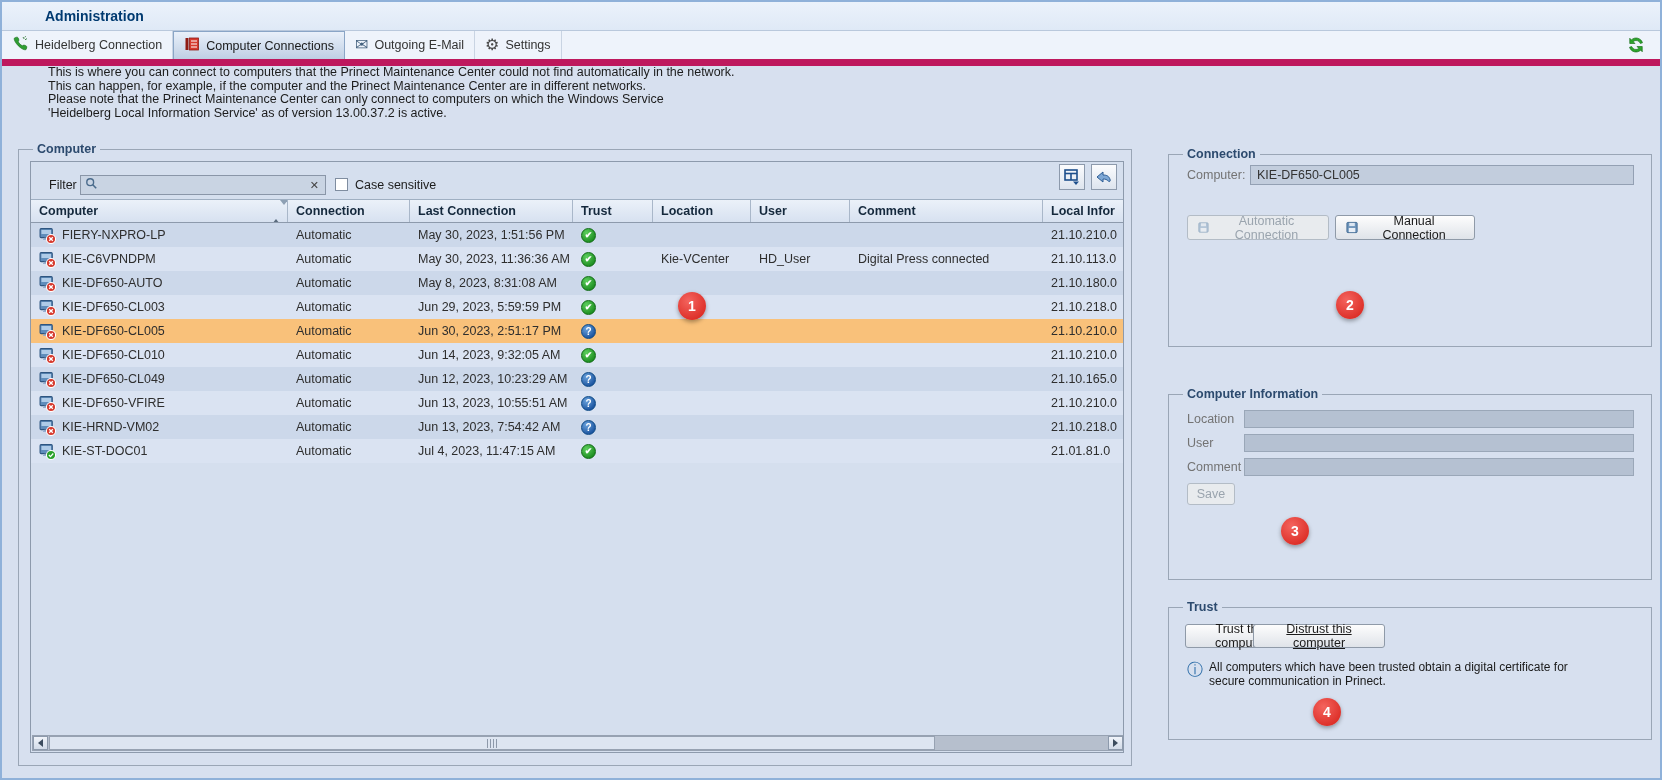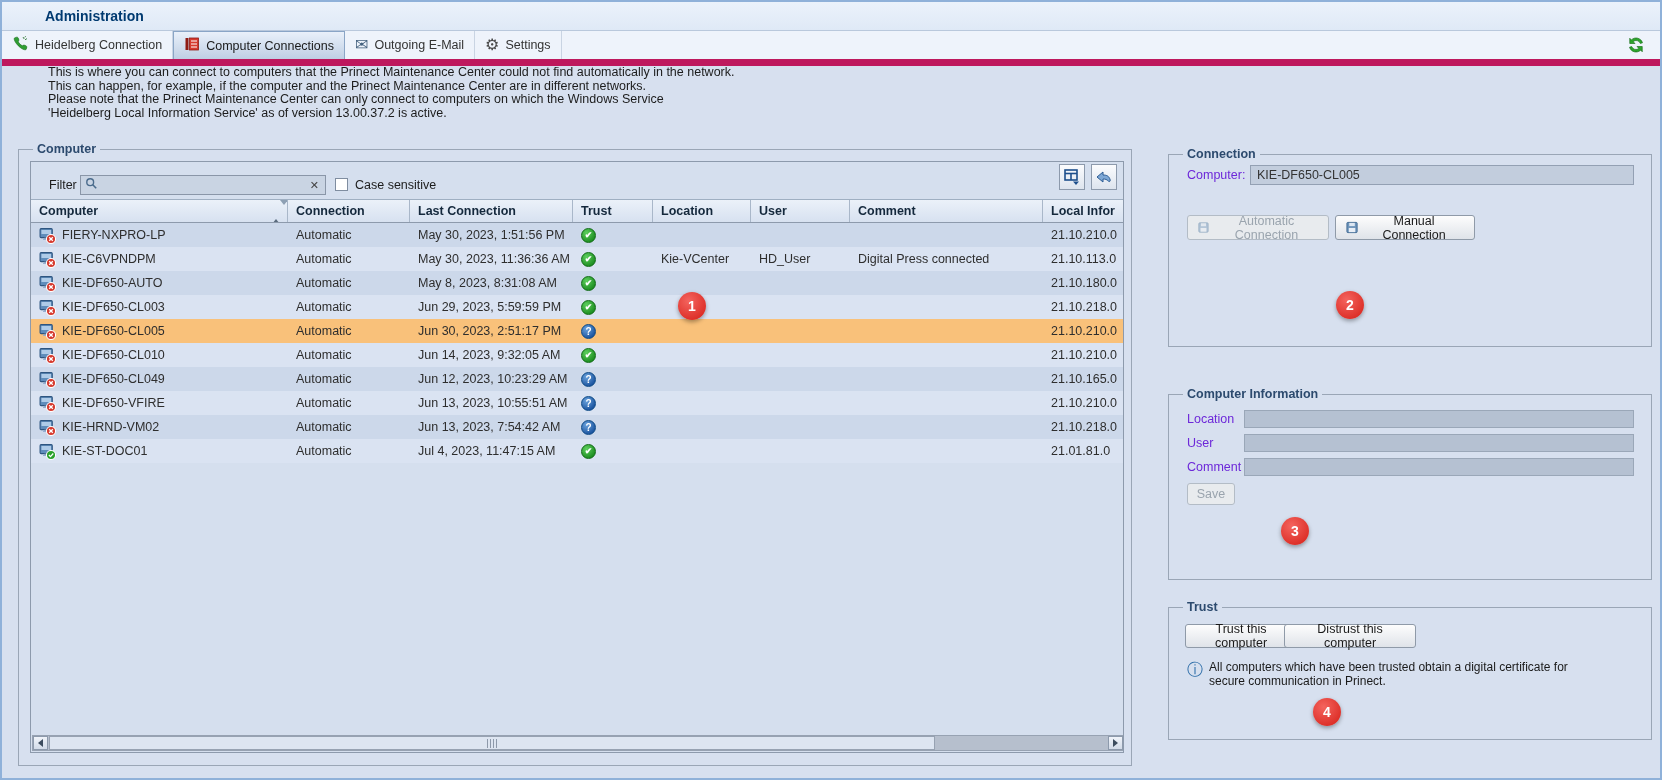--- a/index.html
+++ b/index.html
@@ -62,21 +62,21 @@
   
   .hscroll{position:absolute;left:1px;top:573px;width:1092px;height:16px;background:#b6bfcd;border:1px solid #97a2b2;box-sizing:border-box;}
   .sb-btn{position:absolute;top:0;width:15px;height:14px;background:linear-gradient(#f0f4fa,#d2dbe8);border:1px solid #8d9aac;box-sizing:border-box;display:flex;align-items:center;justify-content:center;}
   .sb-left{left:0;} .sb-right{right:0;}
   .tri-l{width:0;height:0;border-top:4px solid transparent;border-bottom:4px solid transparent;border-right:5px solid #3c4c5e;}
   .tri-r{width:0;height:0;border-top:4px solid transparent;border-bottom:4px solid transparent;border-left:5px solid #3c4c5e;}
   .sb-thumb{position:absolute;left:16px;top:0;width:886px;height:14px;background:#dde5f1;border:1px solid #97a2b2;box-sizing:border-box;display:flex;align-items:center;justify-content:center;}
   .grip{width:11px;height:9px;background:repeating-linear-gradient(90deg,#8d99aa 0 1px,transparent 1px 3px);}
 
   
-  .rlabel{position:absolute;font-size:12.5px;color:#6d28d9;}
+  .rlabel{position:absolute;font-size:12.5px;color:#737373;}
   .rofield{position:absolute;height:20px;background:#c2cddd;border:1px solid #93a0b3;box-sizing:border-box;font-size:12.5px;color:#333;display:flex;align-items:center;padding-left:6px;}
   .dfield{position:absolute;height:18px;background:#b5c1d2;border:1px solid #9aa7b8;box-sizing:border-box;}
   .btn{position:absolute;height:25px;background:linear-gradient(#fdfdfd,#dfe3e9);border:1px solid #8f9aa8;border-radius:3px;box-sizing:border-box;font-size:12.5px;color:#1a1a1a;display:flex;align-items:center;justify-content:center;gap:6px;font-family:"Liberation Sans",sans-serif;padding:4px 10px;}
   .btn.disabled{color:#9aa4ae;background:#e8ebee;border-color:#b3bcc6;}
   .btn.disabled svg{opacity:.45;}
   .info-glyph{position:absolute;font-size:16px;color:#2d6da8;line-height:16px;}
   .info-text{position:absolute;font-size:12px;color:#1a1a1a;line-height:13.5px;width:390px;}
 
   
   .badge{position:absolute;width:28px;height:28px;border-radius:50%;background:radial-gradient(circle at 38% 32%,#f4645e,#dd2f28 75%);box-shadow:0 2px 4px rgba(0,0,0,.35);color:#fff;font-size:14px;font-weight:bold;display:flex;align-items:center;justify-content:center;}
@@ -482,21 +482,21 @@
   <button class="btn disabled" style="left:1185px;top:481px;width:48px;height:22px;">
     <span>Save</span>
   </button>
 
   <fieldset class="fs-trust">
     <legend>Trust</legend>
   </fieldset>
   <button class="btn" style="left:1183px;top:622px;width:112px;height:24px;">
     <span>Trust this computer</span>
   </button>
-  <button class="btn" style="left:1282px;top:622px;width:132px;height:24px;">
+  <button class="btn" style="left:1251px;top:622px;width:132px;height:24px;text-decoration:underline;">
     <span>Distrust this computer</span>
   </button>
   <span class="info-glyph" style="left:1185px;top:660px;">ⓘ</span>
   <div class="info-text" style="left:1207px;top:659px;">All computers which have been trusted obtain a digital certificate for secure communication in Prinect.</div>
 
   <div class="badge badge-1">1</div>
   <div class="badge badge-2">2</div>
   <div class="badge badge-3">3</div>
   <div class="badge badge-4">4</div>
 

